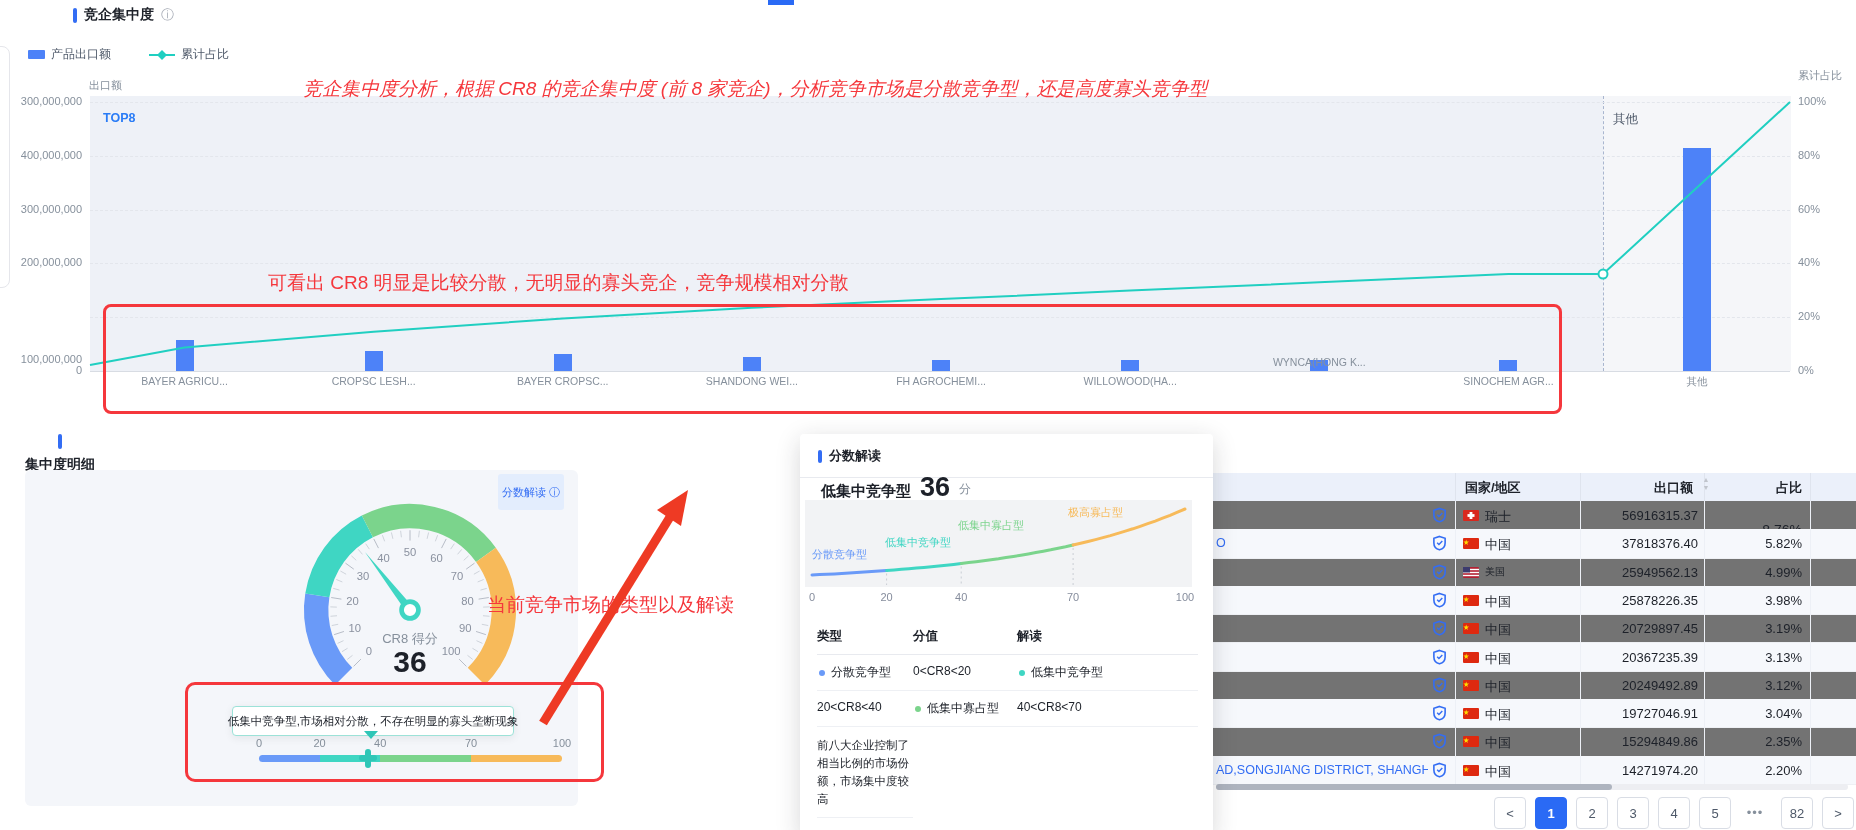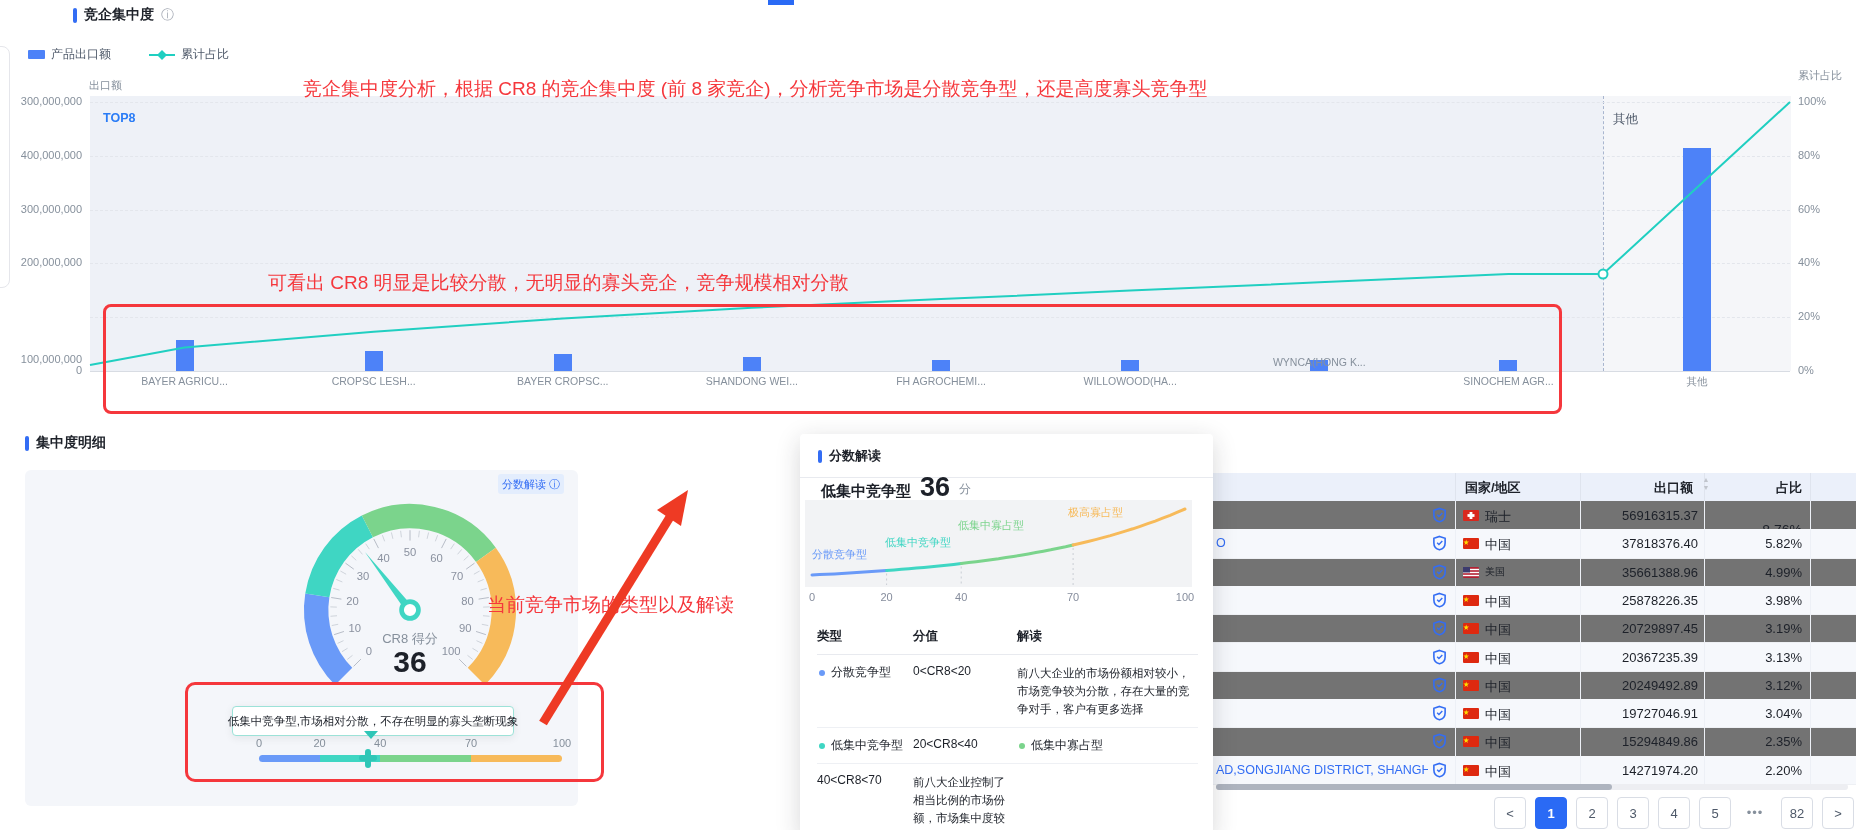--- a/index.html
+++ b/index.html
@@ -119,34 +119,34 @@
         <div style="position:absolute;left:1499.4375px;top:360.38684876242px;width:18px;height:10.61315123758px;background:#4d82f8;"></div>
         <div style="position:absolute;left:1433.4375px;top:375px;width:150px;text-align:center;font-size:10.5px;color:#86909c;white-space:nowrap;">SINOCHEM AGR...</div>
         <div style="position:absolute;left:1683px;top:147.73000000000002px;width:28px;height:223.26999999999998px;background:#4d82f8;"></div>
         <div style="position:absolute;left:1622px;top:375px;width:150px;text-align:center;font-size:10.5px;color:#86909c;white-space:nowrap;">其他</div>
       </div>
     <svg id="pareto-line" class="abs" style="left:0;top:0;z-index:5;pointer-events:none;" width="1856" height="430">
         <polyline points="90,365 184.5625,347.4 373.6875,331.8 562.8125,318.4 751.9375,307.7 941.0625,299.1 1130.1875,290.6 1319.3125,282.3 1508.4375,274.1 1603,274.1 1790,102.0" fill="none" stroke="#20cfc1" stroke-width="2"></polyline>
         <circle cx="1603" cy="274.0793" r="4.5" fill="#fff" stroke="#20cfc1" stroke-width="2"></circle>
       </svg>
 
-    <div class="red-note" style="left:303px;top:76px;">竞企集中度分析，根据 CR8 的竞企集中度 (前 8 家竞企)，分析竞争市场是分散竞争型，还是高度寡头竞争型</div>
+    <div class="red-note" style="left:303px;top:76px;font-style:italic;">竞企集中度分析，根据 CR8 的竞企集中度 (前 8 家竞企)，分析竞争市场是分散竞争型，还是高度寡头竞争型</div>
     <div class="red-note" style="left:268px;top:270px;">可看出 CR8 明显是比较分散，无明显的寡头竞企，竞争规模相对分散</div>
     <div class="red-box" style="left:103px;top:304px;width:1453px;height:104px;"></div>
   </section>
 
   <section>
-    <div class="sec-title" style="left:25px;top:434px;">
+    <div class="sec-title" style="left:25px;top:434px;flex-direction:column;">
       <span class="sec-bar"></span>
       <span>集中度明细</span>
     </div>
 
     <div class="card" style="left:25px;top:470px;width:553px;height:336px;"></div>
 
-    <div class="pill" style="left:498px;top:474px;width:66px;height:20px;">分数解读 ⓘ</div>
+    <div class="pill" style="left:498px;top:474px;width:66px;height:36px;">分数解读 ⓘ</div>
 
     <svg id="gauge" class="abs" style="left:288px;top:488px;" width="244" height="244" viewBox="0 0 260 260">
         <path d="M 59.28932188134523 200.71067811865476 A 100 100 0 0 1 31.231165940486235 114.3565534959769" fill="none" stroke="#6a9af8" stroke-width="26"></path>
         <path d="M 31.231165940486235 114.3565534959769 A 100 100 0 0 1 84.60095002604533 40.89934758116321" fill="none" stroke="#3fd6c3" stroke-width="26"></path>
         <path d="M 84.60095002604533 40.89934758116321 A 100 100 0 0 1 210.90169943749476 71.22147477075268" fill="none" stroke="#7bd48c" stroke-width="26"></path>
         <path d="M 210.90169943749476 71.22147477075268 A 100 100 0 0 1 200.71067811865476 200.71067811865476" fill="none" stroke="#f7ba5a" stroke-width="26"></path>
         <line x1="77.67409819219547" y1="182.3259018078045" x2="69.89592359914344" y2="190.10407640085654" stroke="#b3b9c3" stroke-width="1"></line>
         <line x1="68.7452793913019" y1="178.28932804616704" x2="63.24806087513669" y2="182.62298569133588" stroke="#ccd1d9" stroke-width="1"></line>
         <line x1="63.494067180380796" y1="170.754888047844" x2="57.52558602990216" y2="174.41237800085565" stroke="#ccd1d9" stroke-width="1"></line>
         <line x1="59.16483244164367" y1="162.6554595279194" x2="52.8078302248681" y2="165.5860776906814" stroke="#ccd1d9" stroke-width="1"></line>
@@ -299,21 +299,21 @@
         <div style="position:absolute;left:258px;top:9px;">
           <svg width="16" height="11">
             <rect width="16" height="11" rx="1" fill="#b22234"></rect>
             <rect y="1.8" width="16" height="1.4" fill="#fff"></rect>
             <rect y="4.8" width="16" height="1.4" fill="#fff"></rect>
             <rect y="7.8" width="16" height="1.4" fill="#fff"></rect>
             <rect width="7" height="5.5" fill="#3c3b6e"></rect>
           </svg>
         </div>
         <div style="position:absolute;left:280px;top:7px;font-size:10px;">美国</div>
-        <div style="position:absolute;left:353px;top:7px;width:140px;text-align:right;font-size:13px;">35661388.96</div>
+        <div style="position:absolute;left:353px;top:7px;width:140px;text-align:right;font-size:13px;">25949562.13</div>
         <div style="position:absolute;left:507px;top:7px;width:90px;text-align:right;font-size:13px;">4.99%</div>
       </div>
       <div style="position:absolute;left:0;top:112.9px;width:651px;height:28.3px;background:#f6f8fc;border-bottom:1px solid #eef0f4;overflow:hidden;">
         <div style="position:absolute;left:250px;top:0;width:1px;height:29px;background:#edf0f6;"></div>
         <div style="position:absolute;left:375px;top:0;width:1px;height:29px;background:#edf0f6;"></div>
         <div style="position:absolute;left:499px;top:0;width:1px;height:29px;background:#edf0f6;"></div>
         <div style="position:absolute;left:605px;top:0;width:1px;height:29px;background:#edf0f6;"></div>
         <div style="position:absolute;left:227px;top:6px;">
           <svg width="15" height="16" viewBox="0 0 16 17">
             <path d="M8 1.5 L14 3.5 V8.5 C14 12.5 11.2 15 8 15.8 C4.8 15 2 12.5 2 8.5 V3.5 Z" fill="none" stroke="#336df4" stroke-width="1.7"></path>
@@ -508,21 +508,20 @@
 
     <div class="ptable" id="popup-table">
         <div class="h">类型</div>
         <div class="h">分值</div>
         <div class="h">解读</div>
         <div class="c">
           <span class="dot" style="background:#6a9af8"></span>
           <span>分散竞争型</span>
         </div>
         <div class="c">0&lt;CR8&lt;20</div>
-        <div class="c desc">前八大企业的市场份额相对较小，市场竞争较为分散，存在大量的竞争对手，客户有更多选择</div>
         <div class="c">
           <span class="dot" style="background:#3fd6c3"></span>
           <span>低集中竞争型</span>
         </div>
         <div class="c">20&lt;CR8&lt;40</div>
         <div class="c">
           <span class="dot" style="background:#7bd48c"></span>
           <span>低集中寡占型</span>
         </div>
         <div class="c">40&lt;CR8&lt;70</div>

